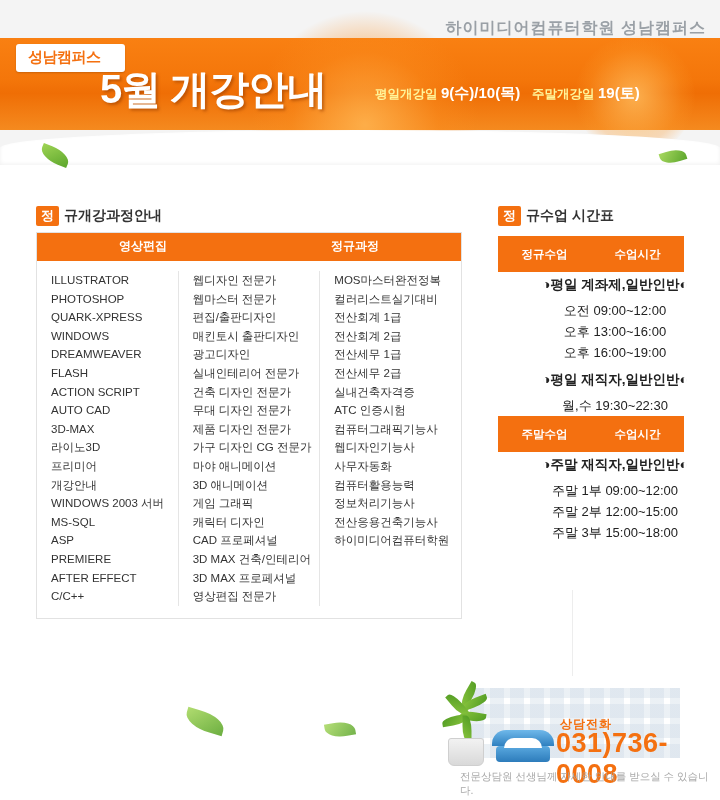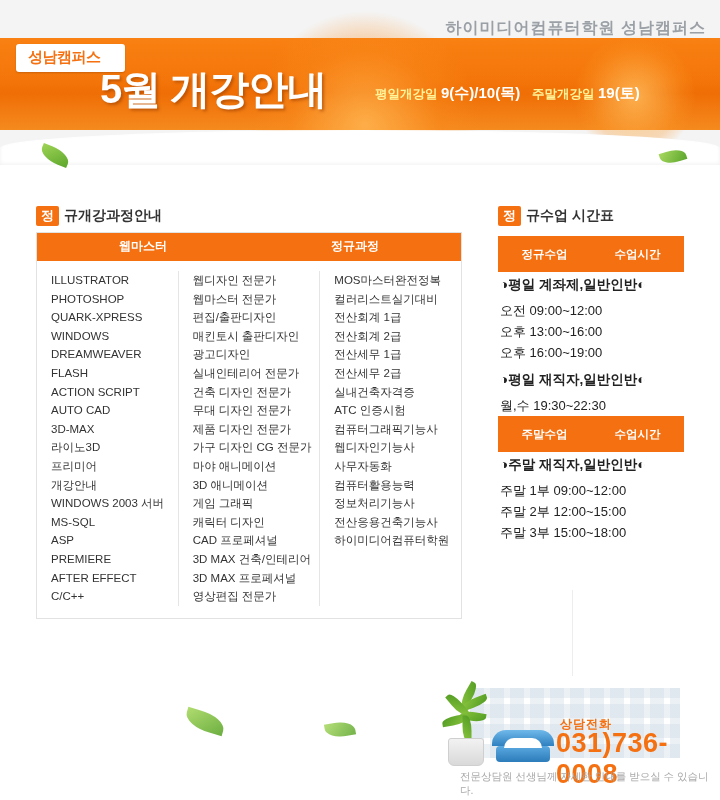--- a/index.html
+++ b/index.html
@@ -96,21 +96,21 @@
   .lcol li{font-size:11.5px;color:#333;line-height:18.6px;white-space:nowrap;}
 
   
   .rhead{
     position:absolute;left:498px;width:186px;height:36px;background:#f47010;
     display:flex;align-items:center;
   }
   .rhead div{flex:1;text-align:center;color:#fff;font-size:11.5px;font-weight:bold;}
   .rhead.h1{top:236px;}
   .rhead.h2{top:416px;}
-  .rblock{position:absolute;left:500px;width:186px;}
+  .rblock{position:absolute;left:522px;width:186px;text-align:center;}
   .rblock.b1{top:268px;}
   .rblock.b2{top:448px;}
   .rgroup-title{
     font-size:13.5px;font-weight:bold;color:#222;margin:8px 0 6px 0;
   }
   .rline{font-size:13px;color:#222;line-height:21px;}
 
   
   .vdiv{position:absolute;left:572px;top:590px;width:1px;height:86px;background:#ededed;}
 
@@ -187,21 +187,21 @@
 </div>
 <div class="leaf l1"></div>
 <div class="leaf l2"></div>
 
 <div class="sec-title left-sec">
   <span class="mark">정</span><span>규개강과정안내</span>
 </div>
 
 <div class="ltable">
   <div class="lhead">
-    <div>웹마스터</div>
+    <div>영상편집</div>
     <div>정규과정</div>
   </div>
   <div class="lbody">
     <div class="lcol">
       <ul id="col1">
           <li>ILLUSTRATOR</li>
           <li>PHOTOSHOP</li>
           <li>QUARK-XPRESS</li>
           <li>WINDOWS</li>
           <li>DREAMWEAVER</li>

